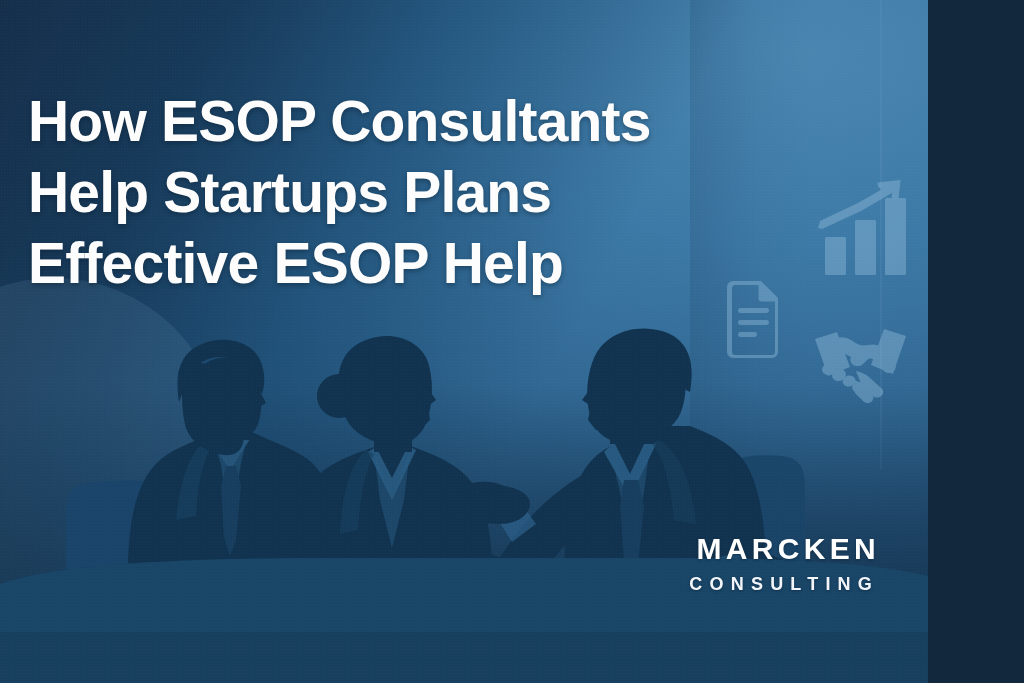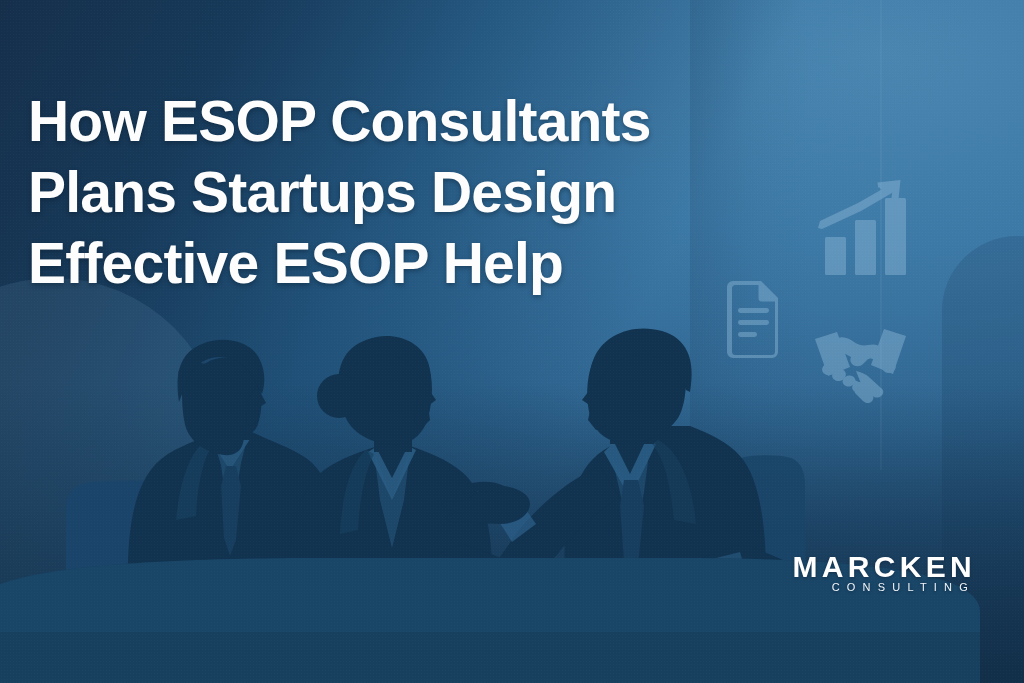--- a/index.html
+++ b/index.html
@@ -3,21 +3,21 @@
 <meta charset="utf-8">
 <title>Marcken Consulting — ESOP Blog Hero</title>
 <style>
   html, body {
     margin: 0;
     padding: 0;
     background: #11283d;
   }
   .stage {
     position: relative;
-    width: 1024px;
+    width: 928px;
     height: 683px;
     overflow: hidden;
     font-family: "Liberation Sans", sans-serif;
     background: #3b7aa8;
     user-select: none;
   }
 
   
   .bg-base {
     position: absolute; inset: 0;
@@ -94,22 +94,23 @@
     color: #fff;
   }
   .logo-name {
     font-size: 30px;
     font-weight: 700;
     letter-spacing: 4.3px;
     line-height: 1;
     text-shadow: 0 1px 3px rgba(8,26,44,0.45);
   }
   .logo-sub {
-    font-size: 11px;
-    font-weight: 400;
+    margin-top: 11px;
+    font-size: 18px;
+    font-weight: 700;
     letter-spacing: 7.2px;
     line-height: 1;
     color: #f2f6fa;
     text-shadow: 0 1px 3px rgba(8,26,44,0.4);
     padding-right: 1px;
   }
 
   
   .layer { position:absolute; inset:0; }
   .layer svg { display:block; width:1024px; height:683px; }
@@ -325,21 +326,21 @@
                L700 558
                C900 560 980 578 980 612
                L980 632 L-30 632 Z" fill="#1b4a6d" opacity="0.5"></path>
     </svg>
   </div>
 
   <div class="noise"></div>
 
   <h1 class="headline">
     <span class="ln">How ESOP Consultants</span>
-    <span class="ln">Plans Startups Design</span>
+    <span class="ln">Help Startups Plans</span>
     <span class="ln">Effective ESOP Help</span>
   </h1>
 
   <div class="logo">
     <div class="logo-name">MARCKEN</div>
     <div class="logo-sub">CONSULTING</div>
   </div>
 
 </div>
 

